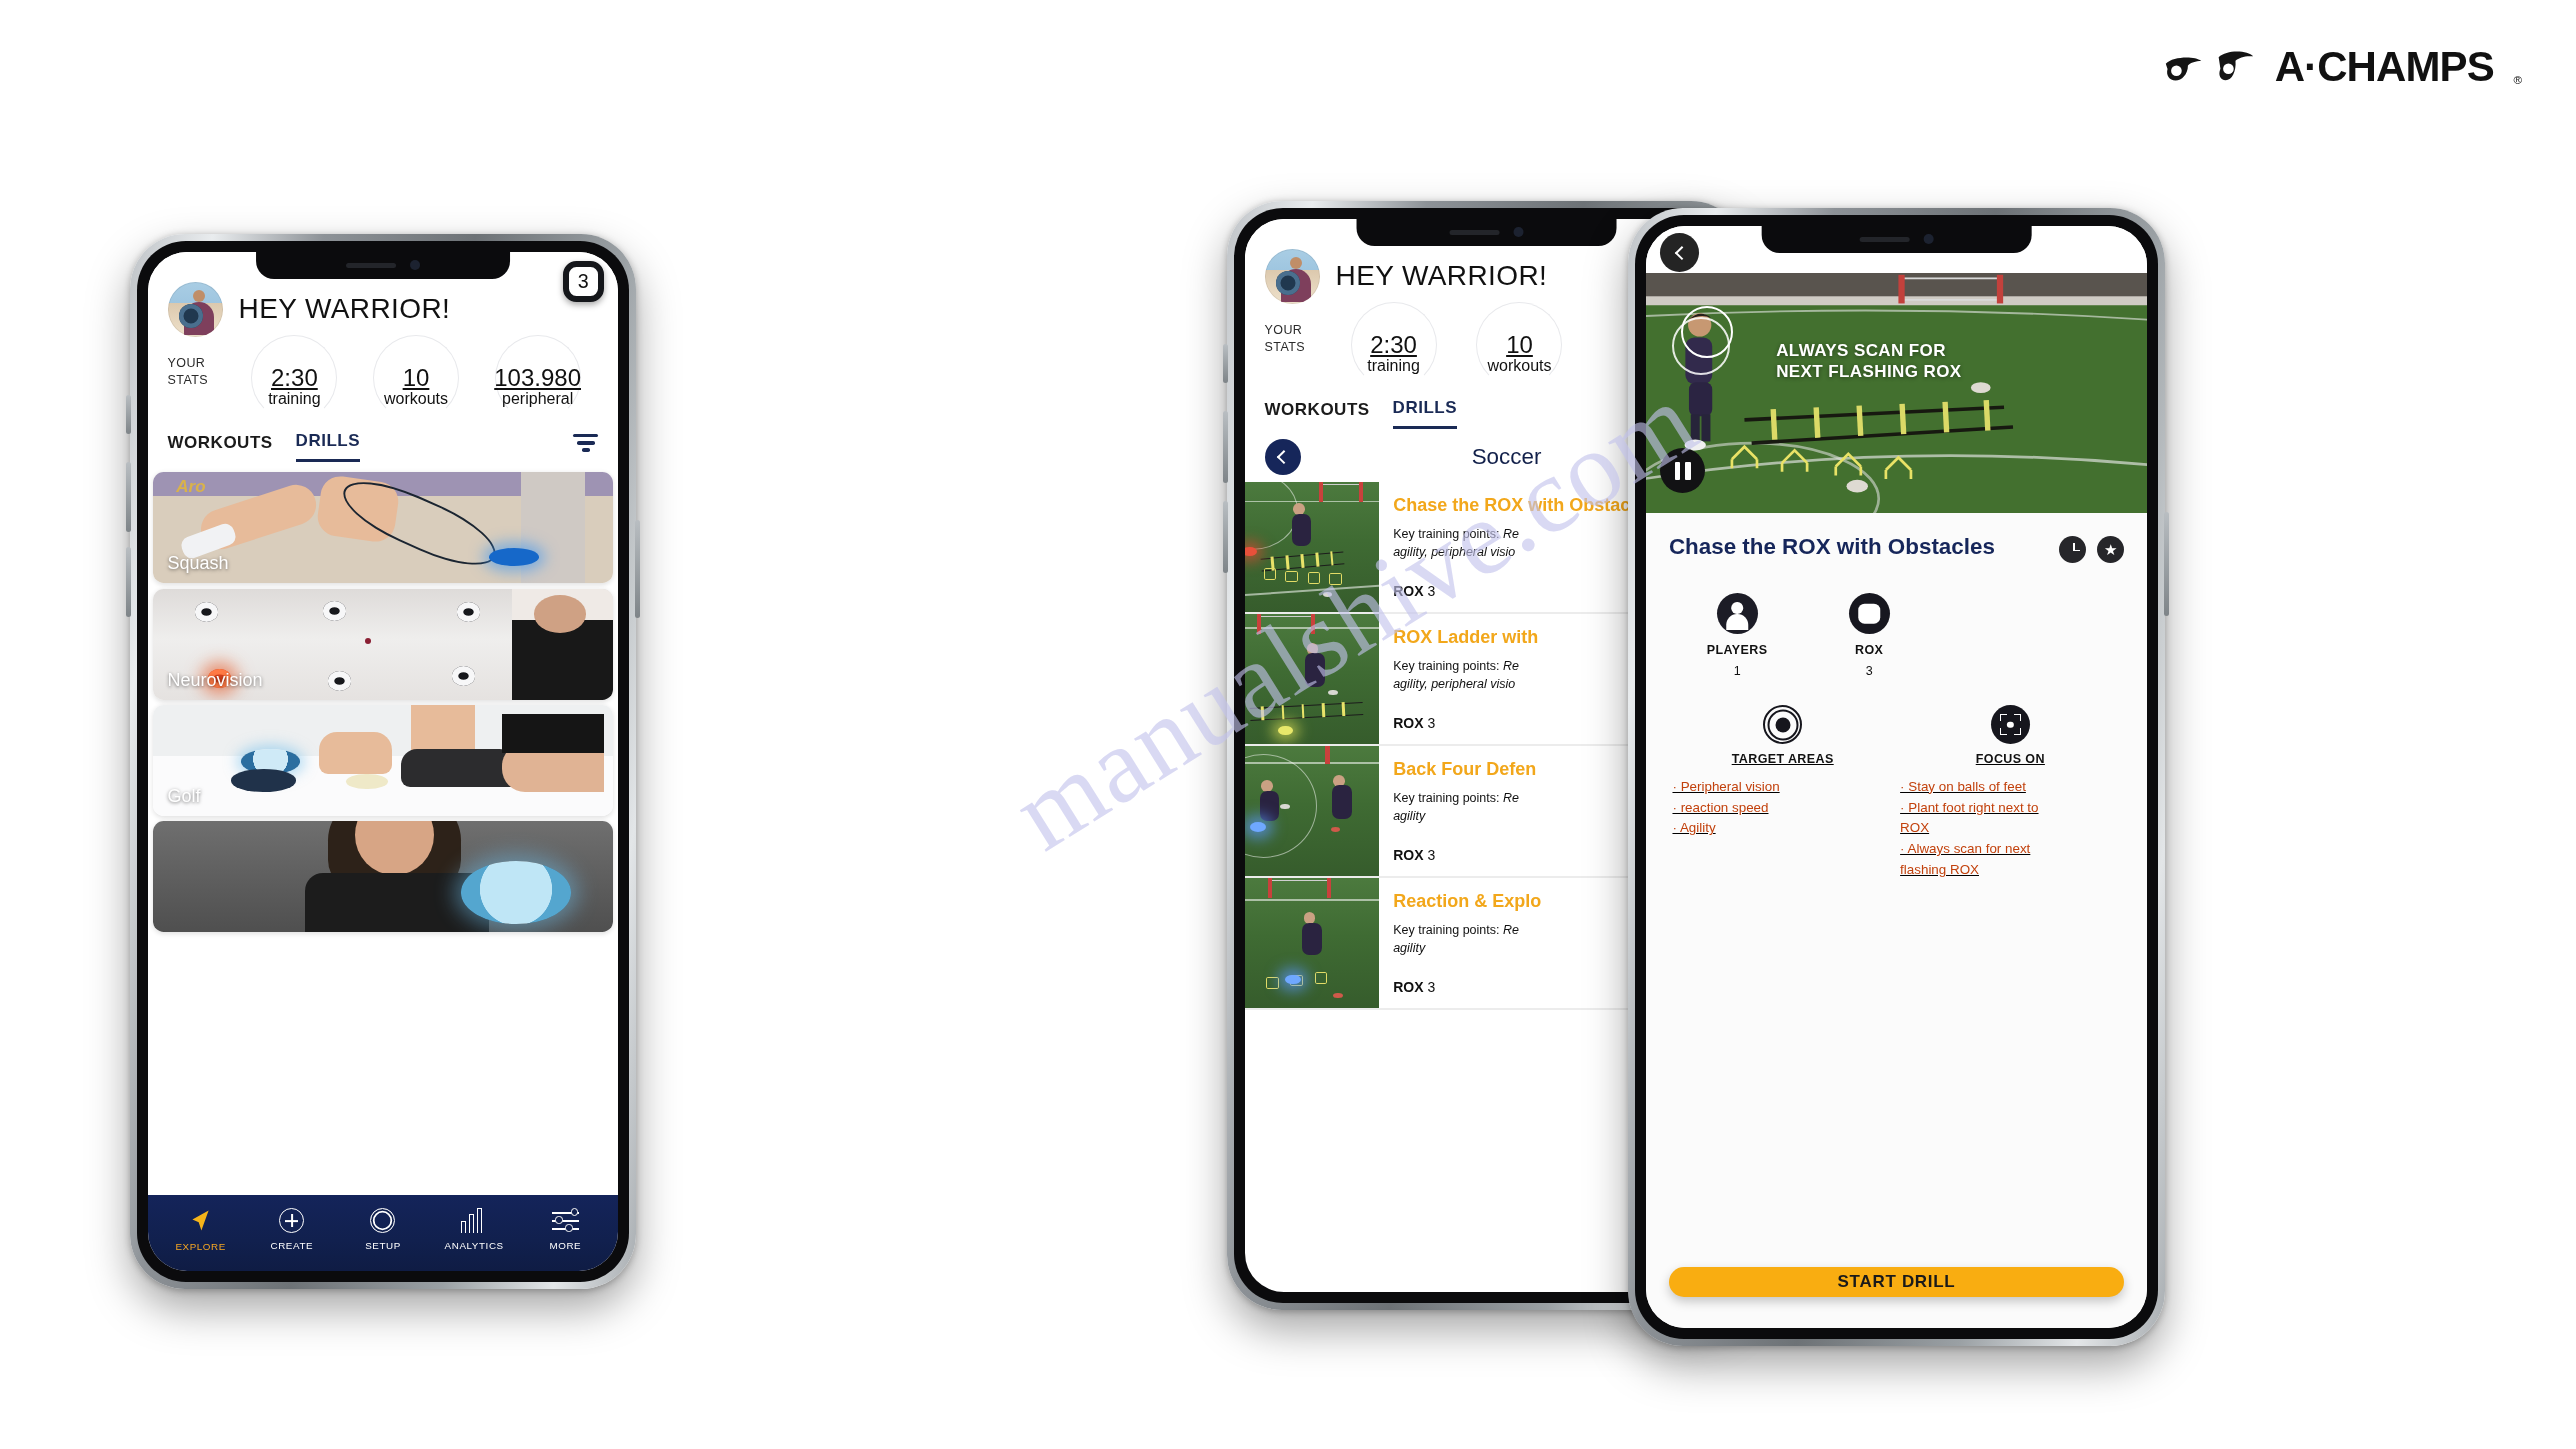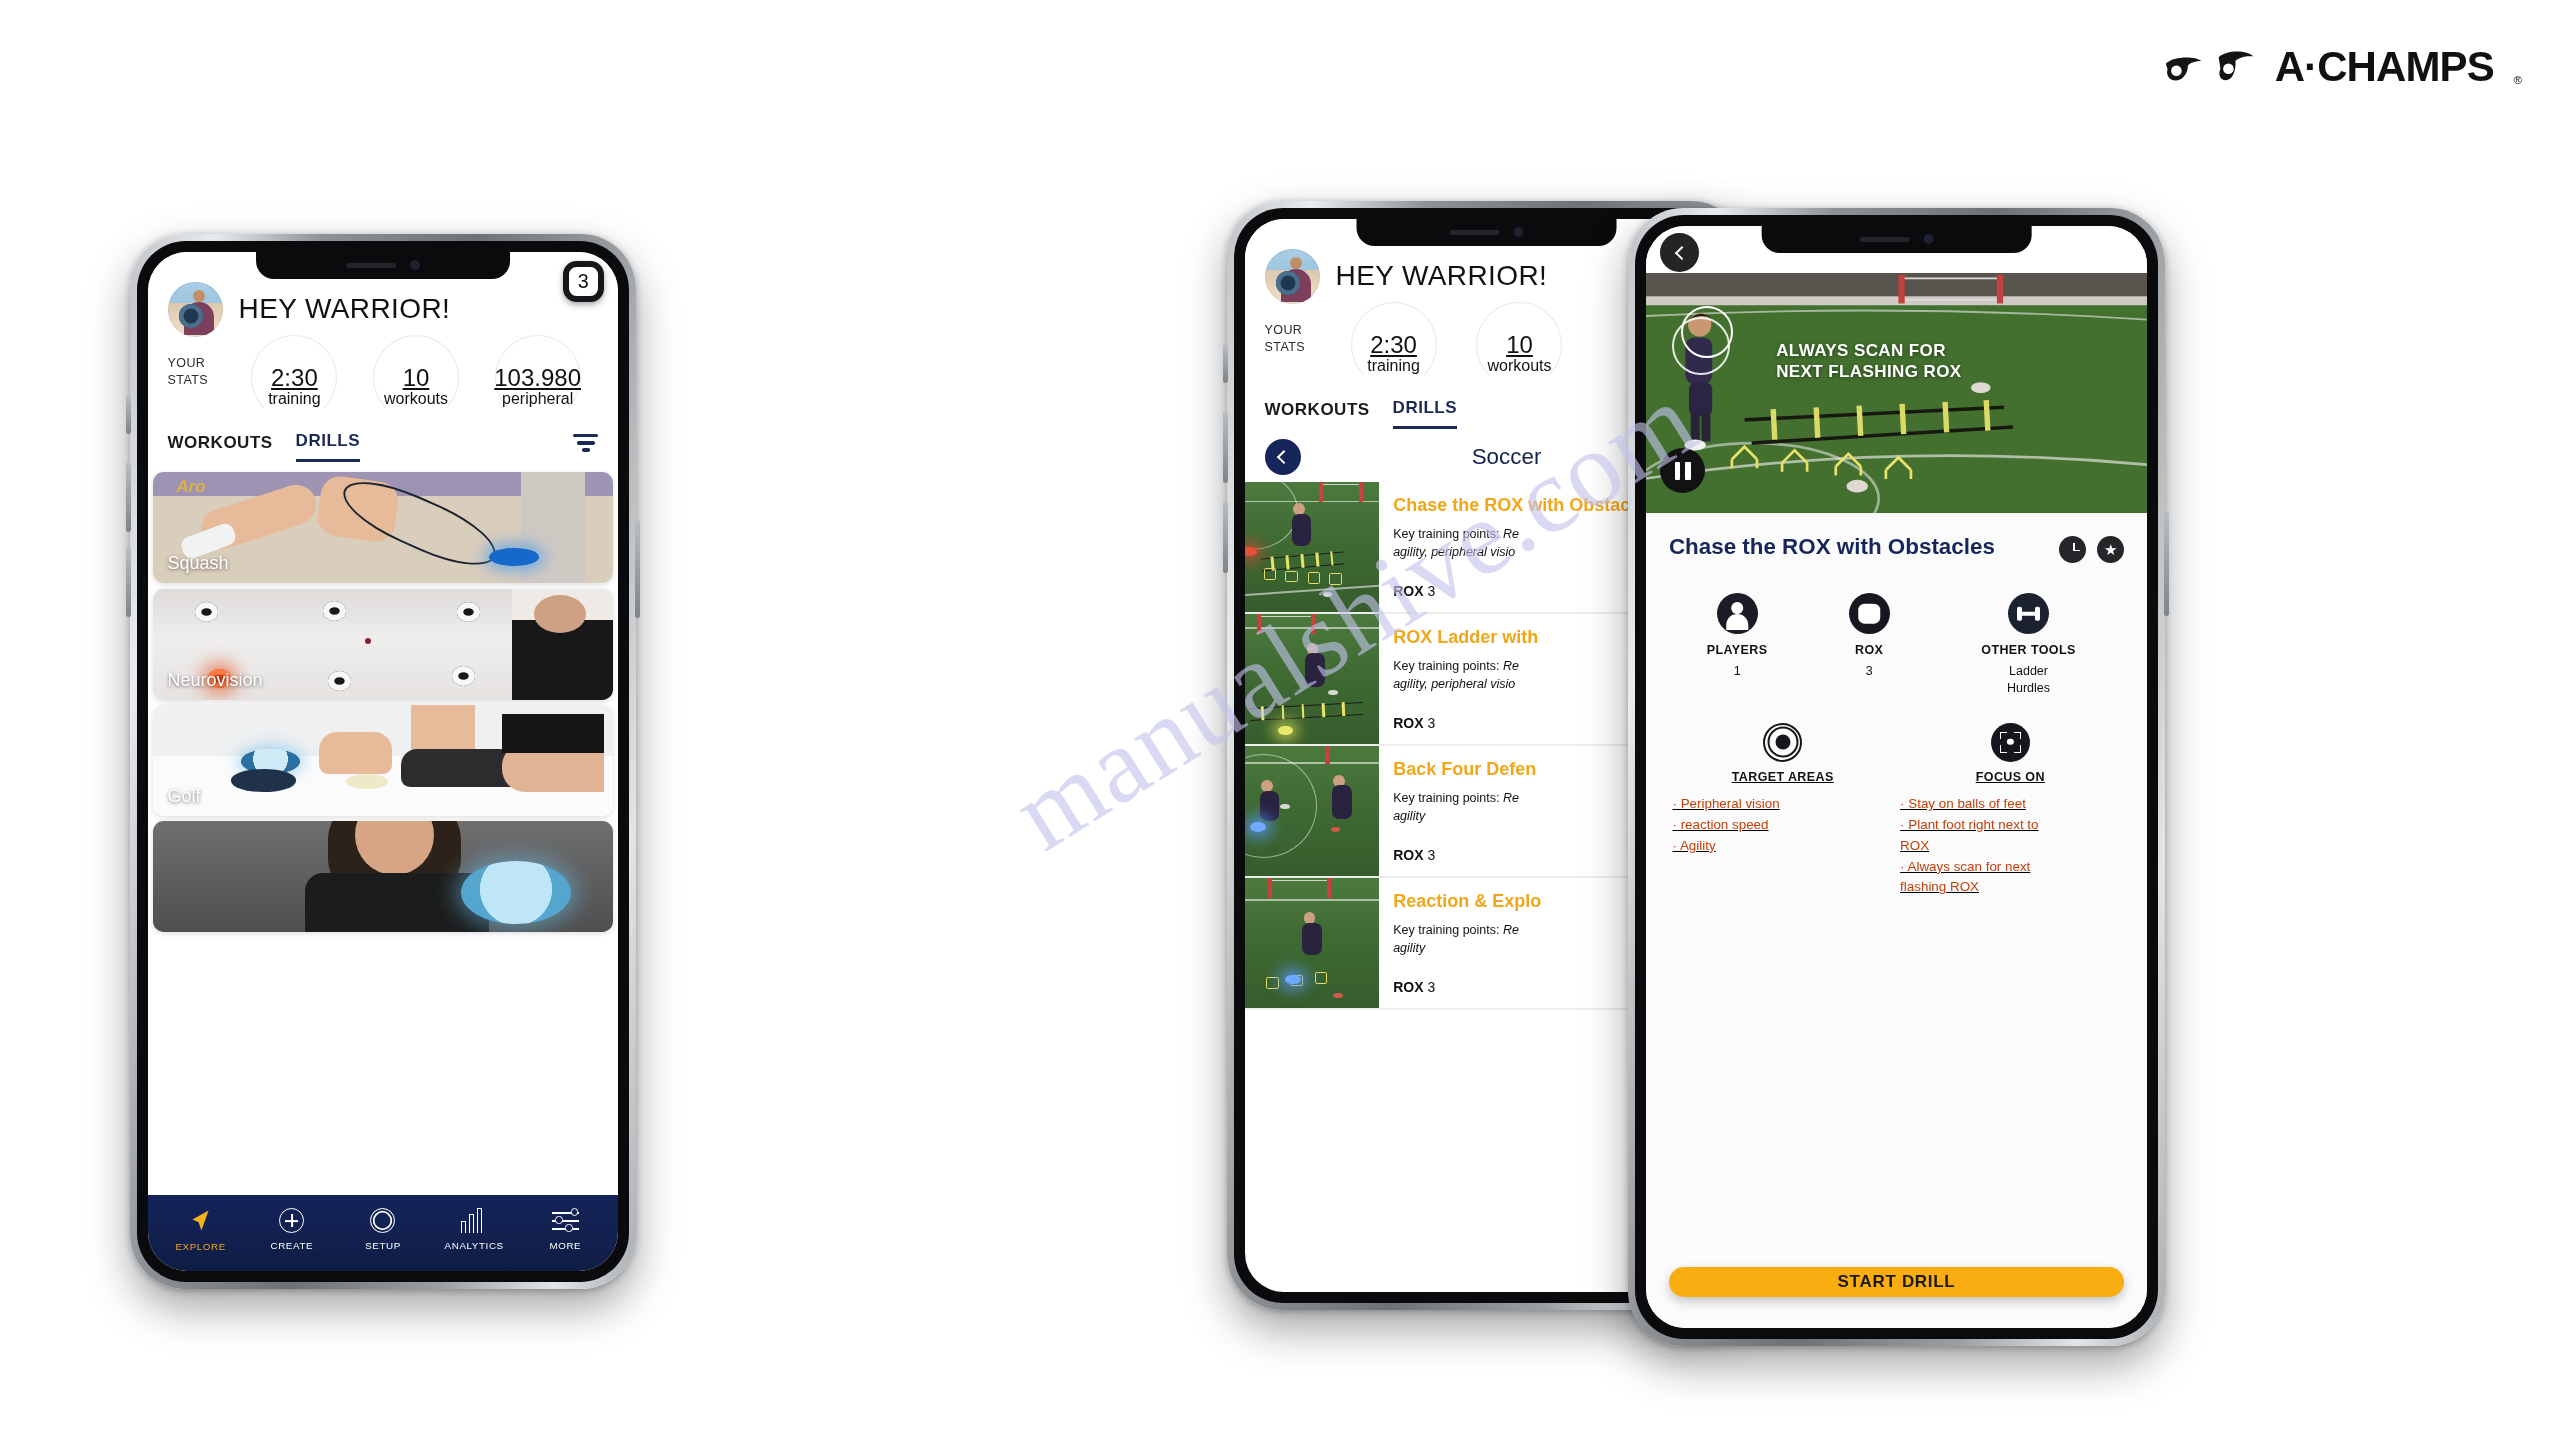--- a/index.html
+++ b/index.html
@@ -763,29 +763,20 @@
             <div class="spec" style="width:30%">
               <div class="sicon ic-person"></div>
               <div class="slabel">PLAYERS</div>
               <div class="sval">1</div>
             </div>
             <div class="spec" style="width:28%">
               <div class="sicon ic-rox"></div>
               <div class="slabel">ROX</div>
               <div class="sval">3</div>
             </div>
-            <div class="spec" style="width:42%">
-              <div class="sicon ic-tools">
-                  <span class="w l"></span>
-                  <span class="w r"></span>
-                </div>
-              <div class="slabel">OTHER TOOLS</div>
-              <div class="sval">Ladder</div>
-              <div class="sval" style="margin-top:0">Hurdles</div>
-            </div>
           </div>
 
           <div class="panel-row">
             <div class="panel">
               <div class="picon ic-target"></div>
               <div class="plabel">TARGET AREAS</div>
               <div class="plist">
                 <div>· Peripheral vision</div>
                 <div>· reaction speed</div>
                 <div>· Agility</div>

